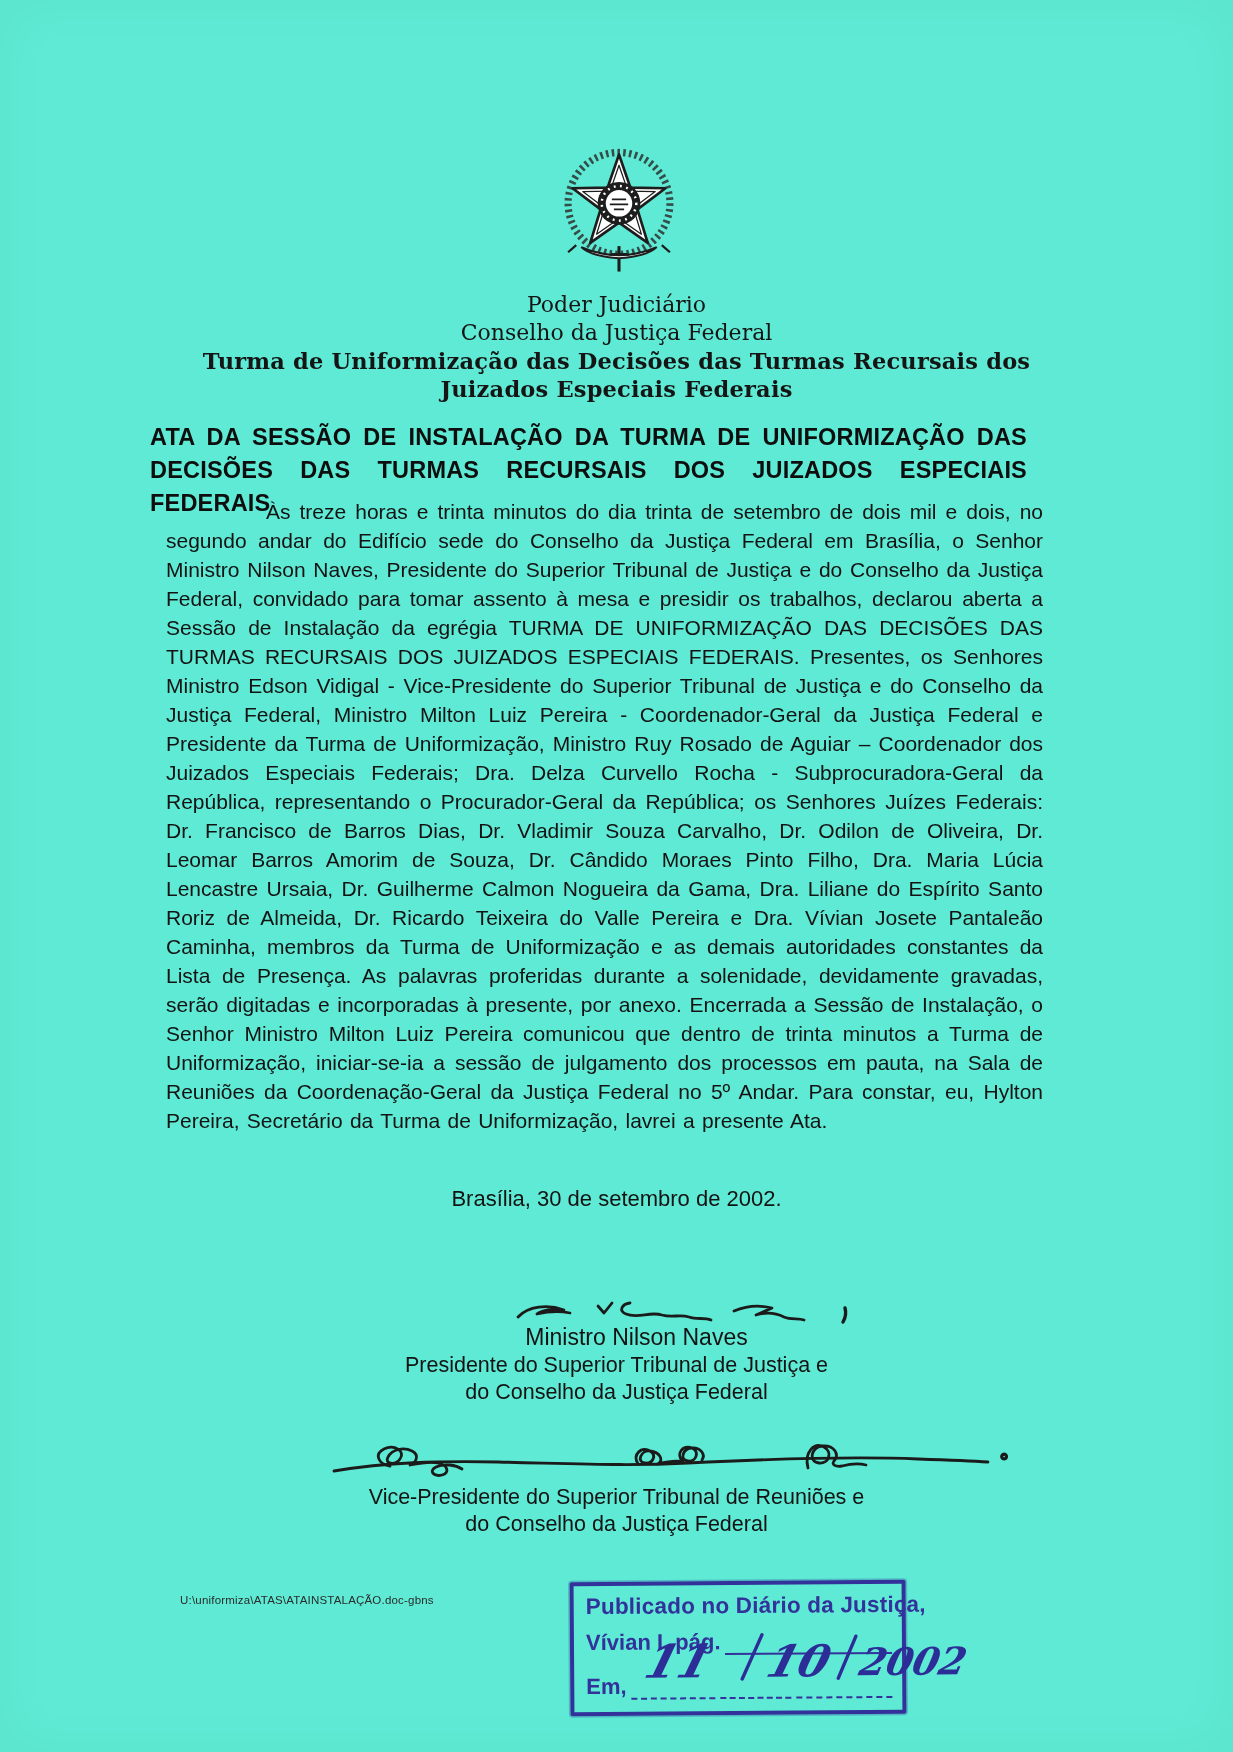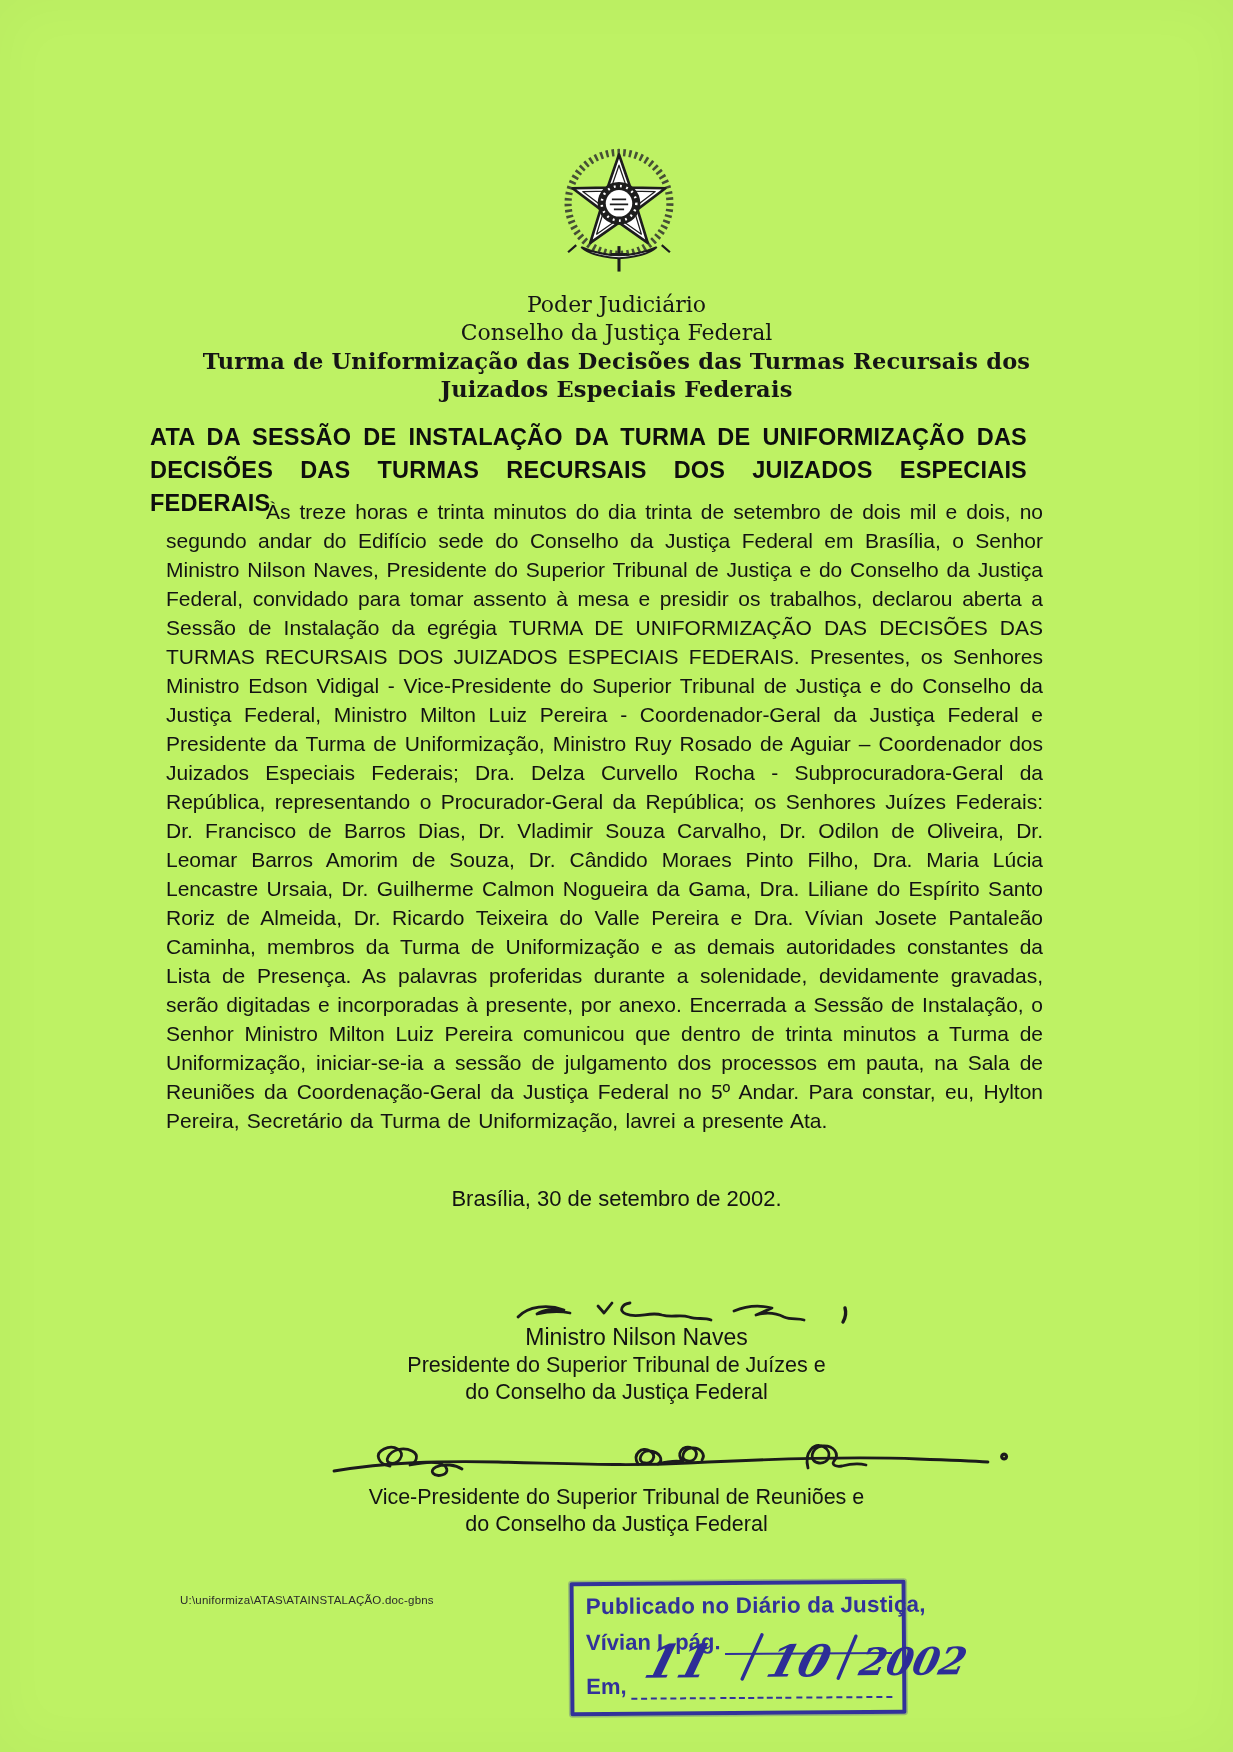--- a/index.html
+++ b/index.html
@@ -1,20 +1,20 @@
 <!DOCTYPE html>
 <html lang="pt"><head>
 <meta charset="utf-8">
 <style>
   html,body{margin:0;padding:0;background:#e8e8e8;}
   .page{
     position:relative;
     width:1233px;height:1752px;
     margin:0 auto;
-    background:#bef264;
+    background:#5eead4;
     box-shadow:inset 0 0 60px rgba(0,0,0,0.03);
     font-family:"Liberation Sans",sans-serif;
     color:#121212;
     overflow:hidden;
   }
   .abs{position:absolute;}
   
   .emblem{left:563px;top:148px;width:112px;height:128px;}
   
   .hdr{
@@ -122,21 +122,21 @@
     <g class="sig-scribble" stroke-width="2.8">
       <path d="M6 26 C16 15 36 13 52 19 C44 17 31 19 25 23 C34 21 48 20 58 22"></path>
       <path d="M86 15 l6 7 8 -10"></path>
       <path d="M118 12 c-8 1 -12 8 -4 11 c12 5 24 -3 36 1 c10 3 18 -1 27 2 c8 3 15 0 22 3"></path>
       <path d="M222 20 c12 -5 26 -6 38 -3 l-16 7 c10 -3 20 -2 28 2 c7 3 14 1 20 3"></path>
       <path d="M331 31 q4 -7 2 -14" stroke-width="3.4"></path>
     </g>
   </svg>
   <div class="abs sigblock sig1-text">
     <div class="sig-name">Ministro Nilson Naves</div>
-    <div class="sig-role">Presidente do Superior Tribunal de Juízes e</div>
+    <div class="sig-role">Presidente do Superior Tribunal de Justiça e</div>
     <div class="sig-role">do  Conselho da Justiça Federal</div>
   </div>
 
   <svg class="abs sig2-svg" viewBox="0 0 690 54" xmlns="http://www.w3.org/2000/svg">
     <g class="sig-scribble" stroke-width="2.8">
       <path d="M6 43 C60 34 110 33 170 34 C260 36 300 38 360 35 C440 31 520 28 590 31 C622 32 646 33 660 34"></path>
       <path d="M62 38 c-12 -2 -16 -12 -6 -17 c10 -5 22 2 16 10 c-5 7 -16 5 -12 -2 c4 -8 16 -10 24 -6 c8 4 4 12 -2 14 c10 -2 20 -4 28 -2 c10 2 12 10 4 12 c-8 2 -14 -4 -6 -8 c8 -4 20 -2 26 2"></path>
       <path d="M310 36 c-6 -10 4 -18 12 -13 c7 4 3 13 -5 12 c-9 -1 -4 -13 5 -12 c10 1 14 9 8 13 c8 -2 18 -4 25 -2 c-8 -8 0 -18 9 -14 c8 4 4 14 -4 13 c-9 -1 -5 -12 3 -13 c9 -1 15 6 11 12"></path>
       <path d="M480 40 c-4 -16 6 -26 16 -21 c9 5 5 17 -5 16 c-11 -1 -8 -16 3 -17 c12 -1 18 8 12 15 c-3 4 2 6 8 5 c8 -2 16 -3 24 -1"></path>
       <path d="M676 31 a2.4 2.4 0 1 1 0.2 0" stroke-width="3.2"></path>

